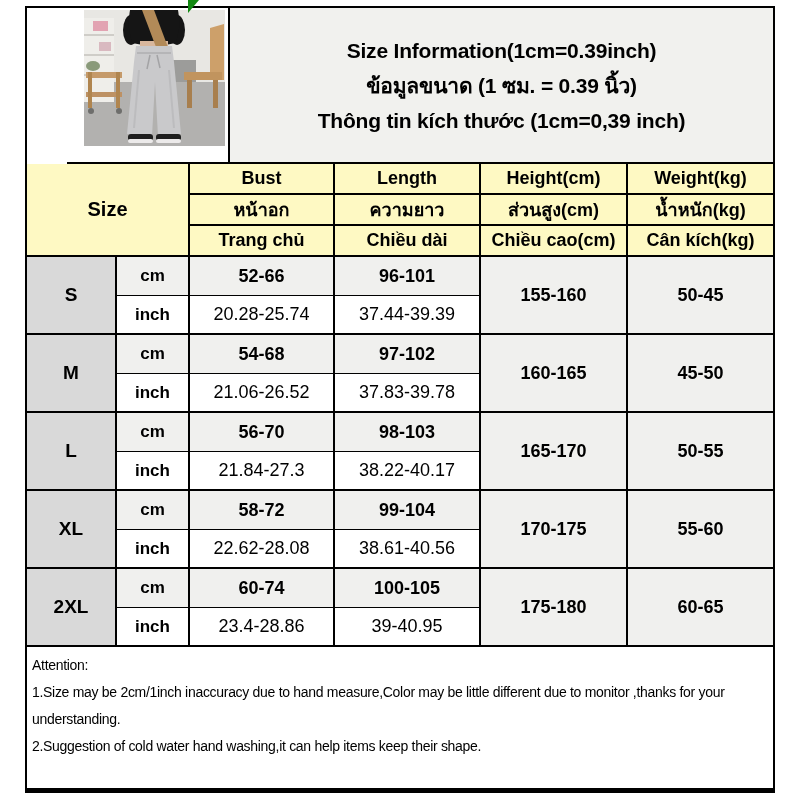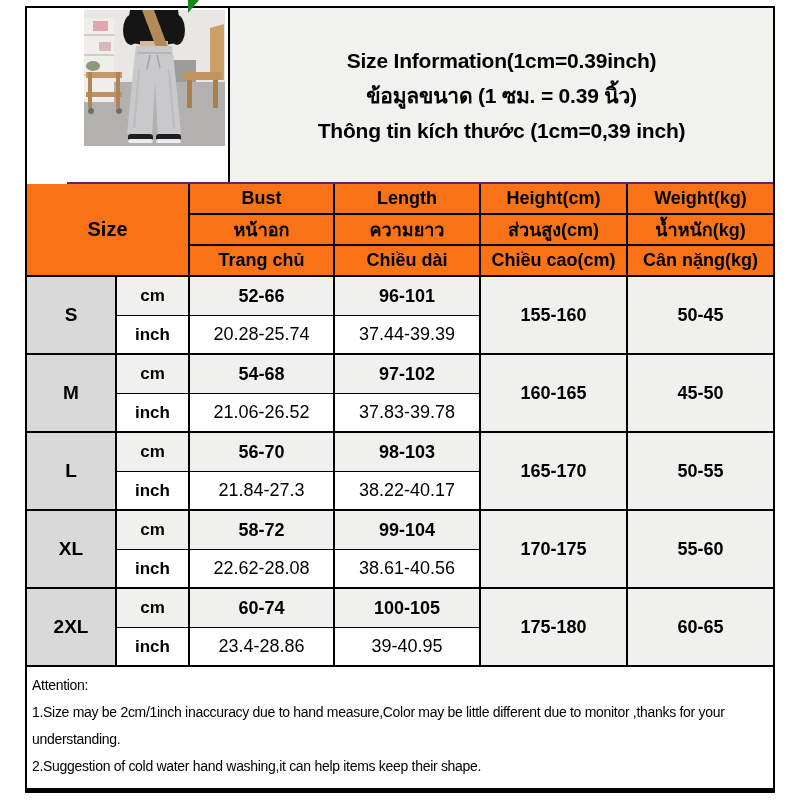--- a/index.html
+++ b/index.html
@@ -7,36 +7,36 @@
   .canvas {
     position:relative; width:800px; height:800px; background:#ffffff;
     font-family:"Liberation Sans", sans-serif; color:#000;
   }
   .frame {
     position:absolute; left:25px; top:6px; width:750px; height:787px;
     border:2px solid #000; border-bottom-width:5px;
     display:flex; flex-direction:column; background:#fff;
   }
   
-  .top-section { height:176px; display:flex; border-bottom:2px solid #701a75;margin-left:40px; }
+  .top-section { height:156px; display:flex; border-bottom:2px solid #000000;margin-left:40px; }
   .photo-cell { width:163px; border-right:2px solid #000; background:#fff; overflow:hidden; }
   .photo-cell svg { display:block; margin:2px 0 0 17px; }
   .title-cell {
     flex:1; background:#f1f1ee; display:flex; flex-direction:column;
     align-items:center; justify-content:center; gap:5px; padding-top:2px;
   }
   .title-line { font-weight:bold; font-size:21px; line-height:30px; letter-spacing:-0.2px; }
   
   .header-grid {
     display:grid; height:93px;
     grid-template-columns:163px 145px 146px 147px 1fr;
     grid-template-rows:repeat(3, 31px);
   }
   .cell { display:flex; align-items:center; justify-content:center; overflow:hidden; }
-  .hcell { background:#f97316; border-right:2px solid #000; border-bottom:2px solid #000; font-weight:bold; font-size:18px; }
+  .hcell { background:#fef9c3; border-right:2px solid #000; border-bottom:2px solid #000; font-weight:bold; font-size:18px; }
   .hcell.lastcol { border-right:none; }
   .size-hcell { grid-column:1; grid-row:1 / 4; font-size:20px; }
   
   .block {
     display:grid; height:78px;
     grid-template-columns:90px 73px 145px 146px 147px 1fr;
     grid-template-rows:39px 39px;
   }
   .bcell { border-right:2px solid #000; font-size:18px; }
   .bcell.lastcol { border-right:none; }
@@ -121,21 +121,21 @@
       <div class="cell hcell" style="grid-column:2;grid-row:2;">หน้าอก</div>
 
       <div class="cell hcell lastcol" style="grid-column:5;grid-row:1;">Weight(kg)</div>
       <div class="cell hcell" style="grid-column:3;grid-row:2;">ความยาว</div>
       <div class="cell hcell" style="grid-column:4;grid-row:2;">ส่วนสูง(cm)</div>
       <div class="cell hcell lastcol" style="grid-column:5;grid-row:2;">น้ำหนัก(kg)</div>
 
       <div class="cell hcell" style="grid-column:2;grid-row:3;">Trang chủ</div>
       <div class="cell hcell" style="grid-column:3;grid-row:3;">Chiều dài</div>
       <div class="cell hcell" style="grid-column:4;grid-row:3;text-align:right;">Chiều cao(cm)</div>
-      <div class="cell hcell lastcol" style="grid-column:5;grid-row:3;">Cân nặng(kg)</div>
+      <div class="cell hcell lastcol" style="grid-column:5;grid-row:3;">Cân kích(kg)</div>
     </div>
 
     <div class="block">
       <div class="cell bcell size-label">S</div>
       <div class="cell bcell row-cm c2 unit">cm</div>
       <div class="cell bcell row-cm c3">52-66</div>
       <div class="cell bcell row-cm c4">96-101</div>
       <div class="cell bcell merged c5">155-160</div>
       <div class="cell bcell merged c6 lastcol">50-45</div>
       <div class="cell bcell row-inch c2 unit">inch</div>

